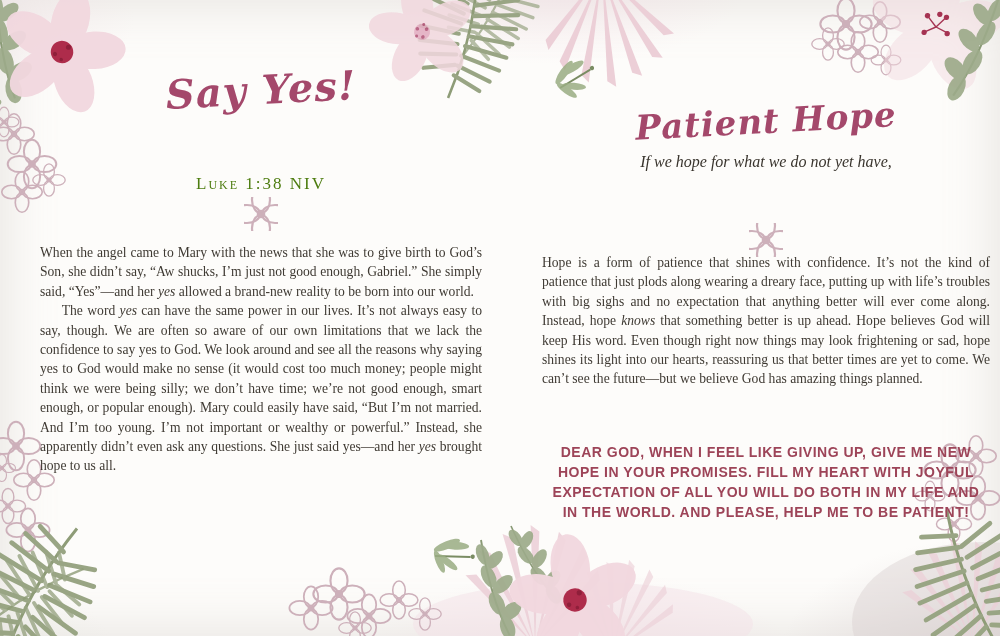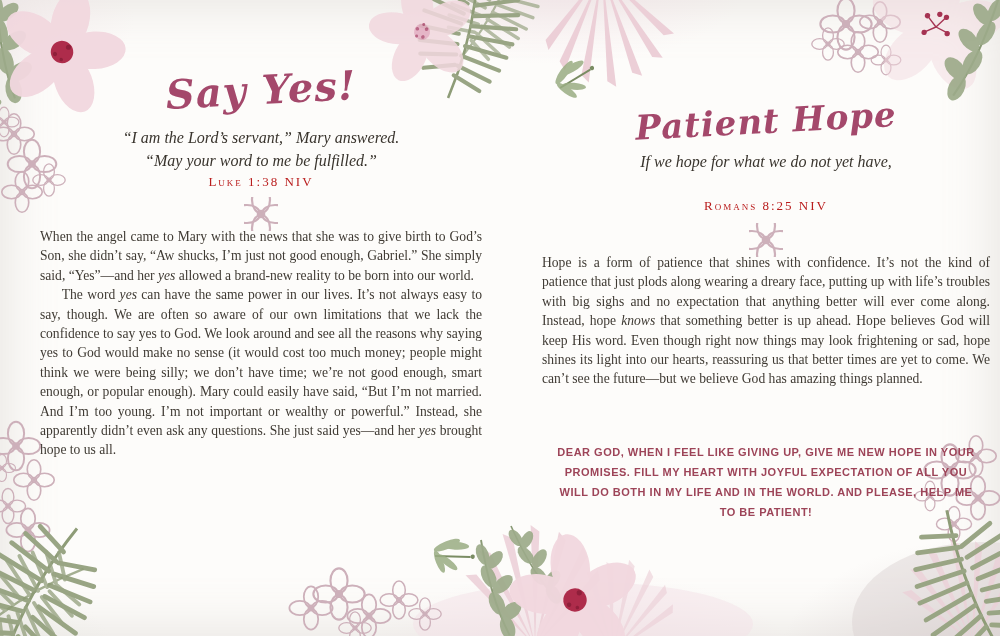--- a/index.html
+++ b/index.html
@@ -36,42 +36,42 @@
 
   .scripture {
     position:absolute; width:100%; text-align:center;
     font-style:italic; font-size:16px; line-height:23px; color:#39342d;
   }
   #page-left  .scripture { top:126px; }
   #page-right .scripture { top:150px; }
 
   .reference {
     position:absolute; width:100%; text-align:center;
-    font-variant:small-caps; letter-spacing:2px; font-size:13px; color:#b91c1c;
+    font-variant:small-caps; letter-spacing:2px; font-size:17px; color:#4d7c0f;
   }
   #page-left  .reference { top:174px; }
   #page-right .reference { top:198px; }
 
   .ornament { position:absolute; left:50%; transform:translateX(-50%); }
   #page-left  .ornament { top:197px; }
   #page-right .ornament { top:223px; }
 
   .body-text {
     position:absolute; width:100%; text-align:justify;
     font-size:13.6px; line-height:19.4px; color:#3f3a33;
   }
-  #page-left  .body-text { top:227px; }
+  #page-left  .body-text { top:243px; }
   #page-right .body-text { top:253px; }
   .body-text p + p { text-indent:1.6em; }
   .body-text i { font-style:italic; }
 
   .prayer {
     position:absolute; width:100%; text-align:center;
     font-family:"Liberation Sans", sans-serif;
-    font-size:11px; font-weight:700; letter-spacing:.5px; line-height:20px;
+    font-size:14px; font-weight:700; letter-spacing:.5px; line-height:20px;
     color:#9d4458;
   }
   #page-left  .prayer { top:504px; padding:0 26px; }
   #page-right .prayer { top:442px; padding:0 8px; }
 
   .page-number {
     position:absolute; top:590px; width:100%; text-align:center;
     font-size:14px; color:#3f3a33;
   }
 
@@ -248,40 +248,35 @@
     <use href="#sym-oflower" transform="translate(104,24) scale(1.5)"></use>
     <use href="#sym-oflower" transform="translate(106,66) scale(1.6)"></use>
     <use href="#sym-oflower" transform="translate(82,92) scale(1.3)"></use>
     <use href="#sym-oflower" transform="translate(58,64) scale(1.1)"></use>
     <use href="#sym-fan" transform="translate(100,210) rotate(-10) scale(0.95)" opacity="0.7"></use>
     <use href="#sym-frond" transform="translate(122,208) rotate(160) scale(1.5)"></use>
   </svg>
 
   <div class="page" id="page-left">
     <div class="title">Say Yes!</div>
-    <div class="scripture">
-      <div>“I am the Lord’s servant,” Mary answered.</div>
-      <div>“May your word to me be fulfilled.”</div>
-    </div>
     <div class="reference">Luke 1:38 NIV</div>
     <svg class="ornament" width="34" height="34">
       <use href="#sym-oflower" transform="translate(17,17) scale(2)"></use>
     </svg>
     <div class="body-text">
       <p>When the angel came to Mary with the news that she was to give birth to God’s Son, she didn’t say, “Aw shucks, I’m just not good enough, Gabriel.” She simply said, “Yes”—and her <i>yes</i> allowed a brand-new reality to be born into our world.</p>
       <p>The word <i>yes</i> can have the same power in our lives. It’s not always easy to say, though. We are often so aware of our own limitations that we lack the confidence to say yes to God. We look around and see all the reasons why saying yes to God would make no sense (it would cost too much money; people might think we were being silly; we don’t have time; we’re not good enough, smart enough, or popular enough). Mary could easily have said, “But I’m not married. And I’m too young. I’m not important or wealthy or powerful.” Instead, she apparently didn’t even ask any questions. She just said yes—and her <i>yes</i> brought hope to us all.</p>
     </div>
   </div>
 
   <div class="page" id="page-right">
     <div class="title">Patient Hope</div>
     <div class="scripture">
       <div>If we hope for what we do not yet have,</div>
     </div>
-    <div class="reference">Romans 8:25 NIV</div>
     <svg class="ornament" width="34" height="34">
       <use href="#sym-oflower" transform="translate(17,17) scale(2)"></use>
     </svg>
     <div class="body-text">
       <p>Hope is a form of patience that shines with confidence. It’s not the kind of patience that just plods along wearing a dreary face, putting up with life’s troubles with big sighs and no expectation that anything better will ever come along. Instead, hope <i>knows</i> that something better is up ahead. Hope believes God will keep His word. Even though right now things may look frightening or sad, hope shines its light into our hearts, reassuring us that better times are yet to come. We can’t see the future—but we believe God has amazing things planned.</p>
     </div>
     <div class="prayer">DEAR GOD, WHEN I FEEL LIKE GIVING UP, GIVE ME NEW HOPE IN YOUR PROMISES. FILL MY HEART WITH JOYFUL EXPECTATION OF ALL YOU WILL DO BOTH IN MY LIFE AND IN THE WORLD. AND PLEASE, HELP ME TO BE PATIENT!</div>
   </div>
 
 </div>

